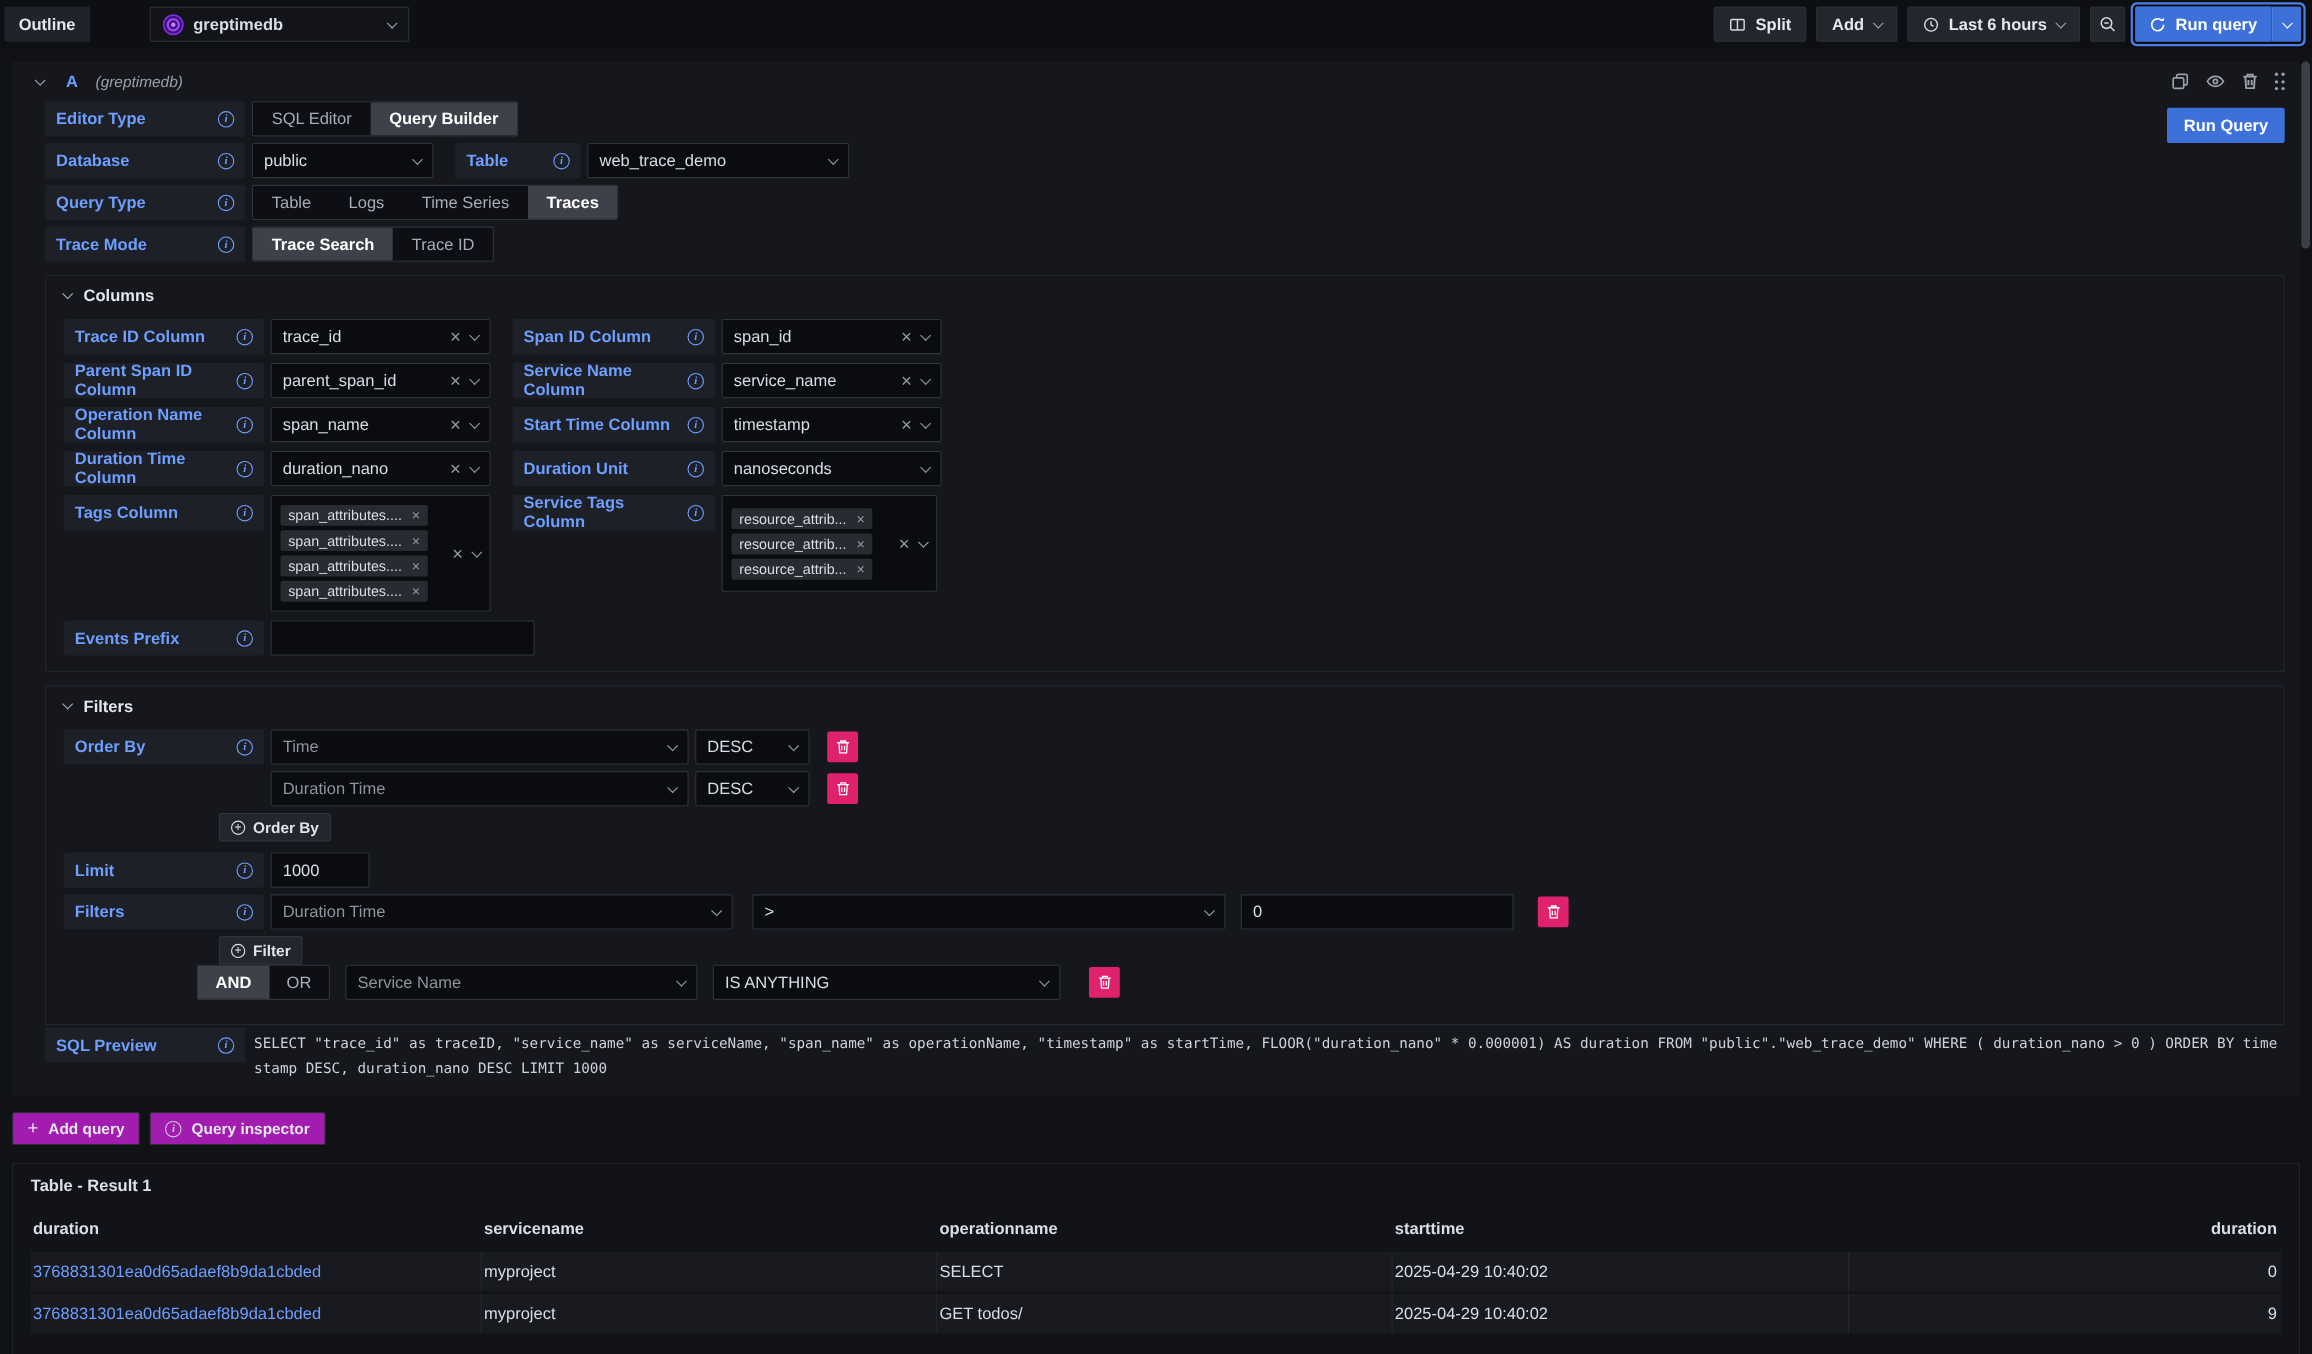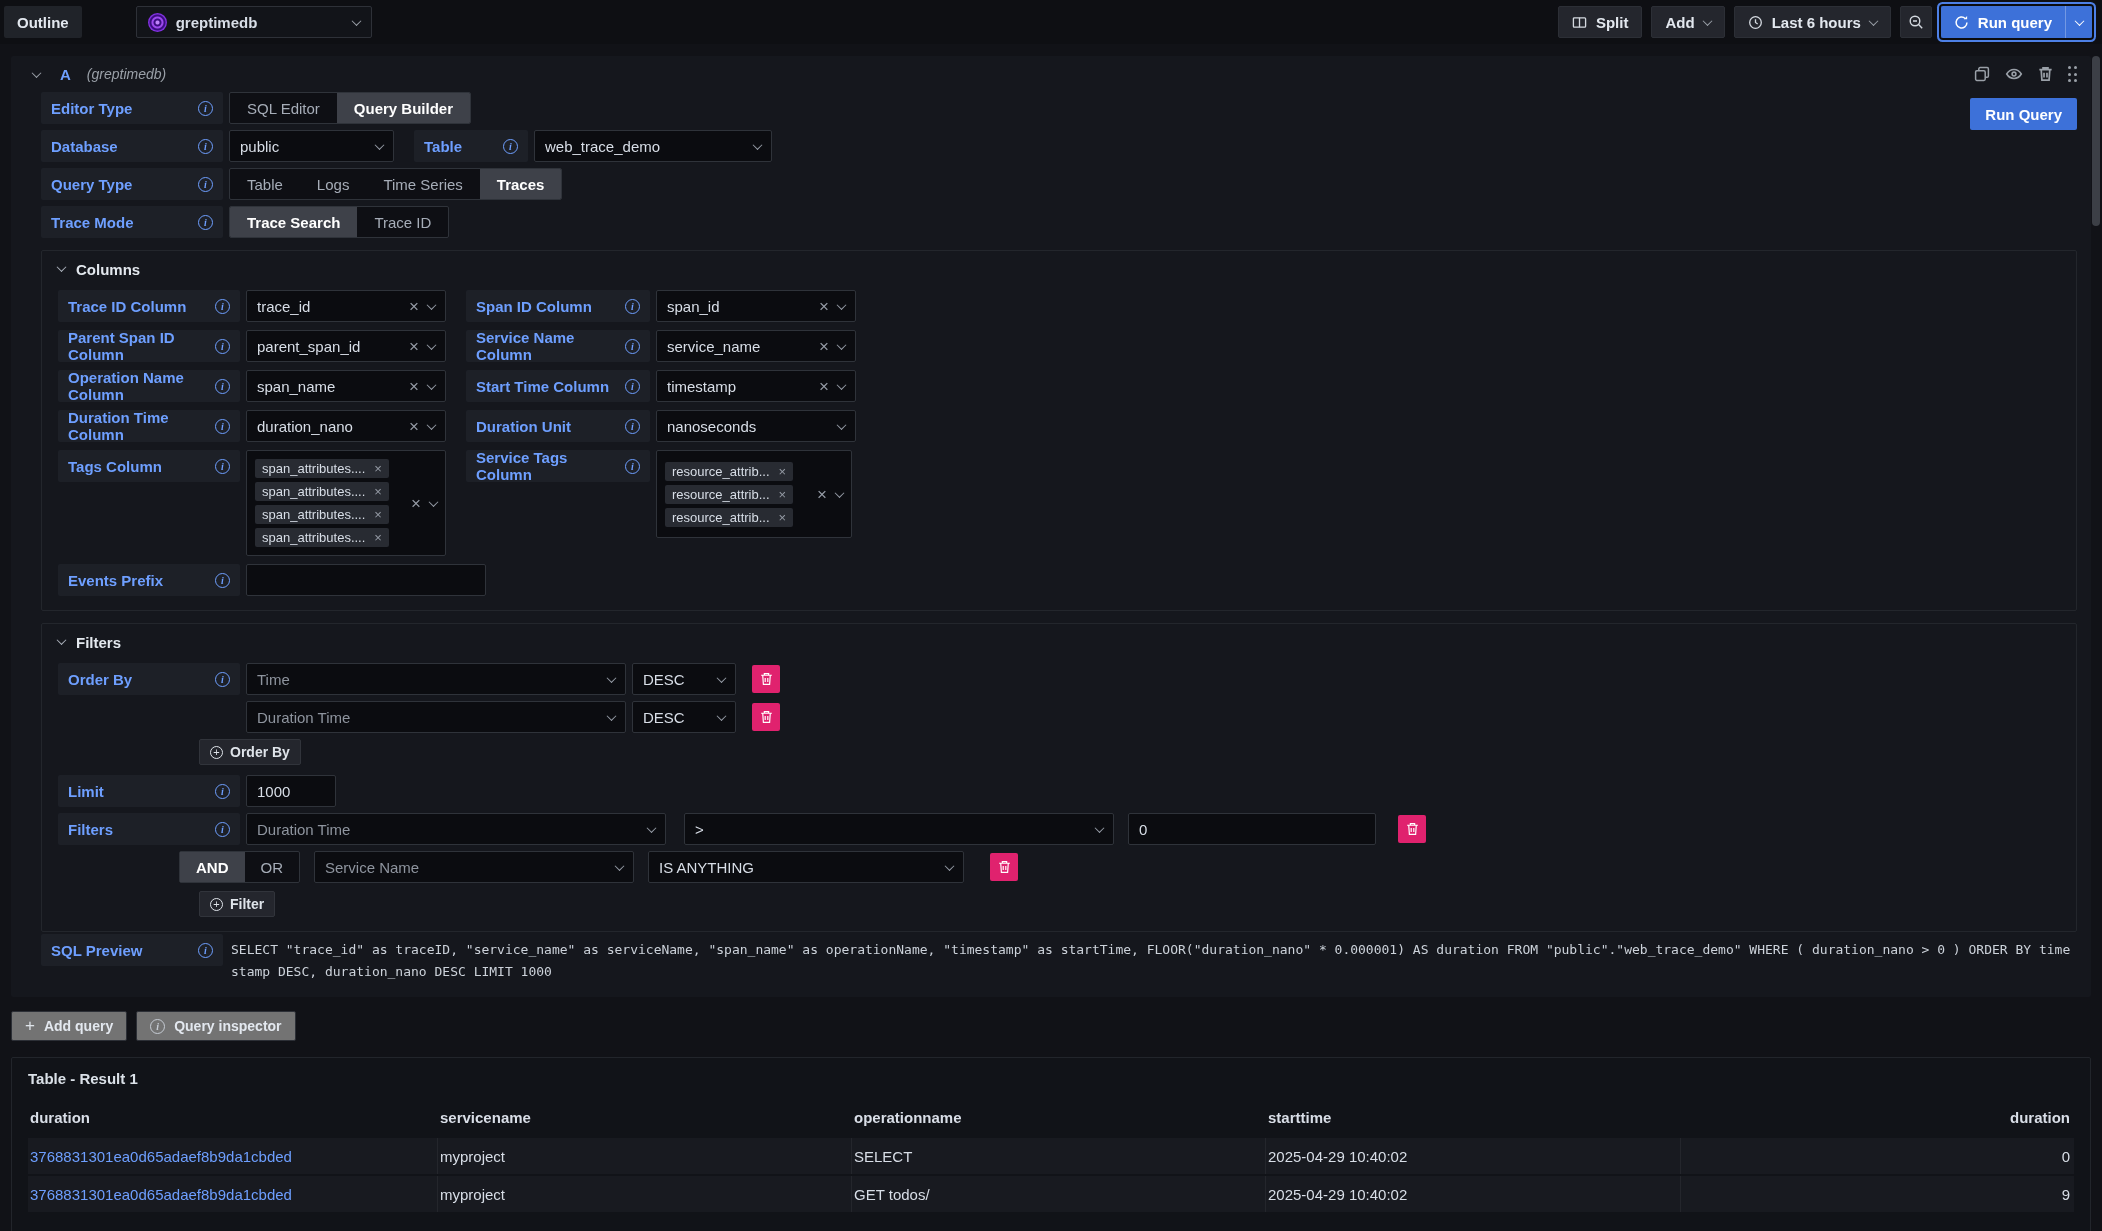--- a/index.html
+++ b/index.html
@@ -102,21 +102,21 @@
   .andor { height:32px; display:flex; border:1px solid #2f333a; border-radius:2px; background:#0e0f14; margin-left:121px; }
   .andor .radio-opt { padding:0 16px; font-weight:700; }
   .andor .radio-opt.inactive { font-weight:500; }
 
   .sql-row { margin-top:2px; display:flex; gap:8px; align-items:flex-start; }
   .sql-text { flex:1; font-family:"DejaVu Sans Mono", monospace; font-size:13px; line-height:22px;
     color:#ccd2da; padding-top:5px; word-break:break-all; }
 
   
   .actions { margin:14px 11px 0; display:flex; gap:9px; }
-  .actions .tb-btn { height:30px; font-size:14px; font-weight:600; background:#737373; }
+  .actions .tb-btn { height:30px; font-size:14px; font-weight:600; background:#a21caf; }
   .plus-ic::before { content:"+"; font-size:17px; font-weight:400; color:#dfe4ea; }
   .actions .info { color:#c6ccd4; }
 
   
   .result-panel { margin:16px 11px 0; height:400px; background:#111318; border:1px solid #22252b;
     border-radius:2px; padding:12px 16px; }
   .result-title { font-size:15px; font-weight:600; color:#dbe1e8; }
   .rtable { margin-top:18px; }
   .rt-head, .rt-row { display:grid; grid-template-columns:410px 414px 414px 415px auto; }
   .rt-head > div { font-size:15px; font-weight:700; color:#d9dee7; padding:4px 8px 12px 2px; }
@@ -534,20 +534,27 @@
         <div class="fv w248" style="margin-left:8px">
           <span>0</span>
         </div>
         <button class="trash-btn" style="margin-left:16px">
           <svg width="13" height="14" viewBox="0 0 12 13" fill="none" stroke="#fff" stroke-width="1.1">
             <path d="M1 3h10M4 3V1.5h4V3M2.5 3l.6 8.5h5.8L9.5 3M4.8 5.5v3.8M7.2 5.5v3.8"></path>
             </svg>
         </button>
       </div>
 
+      <div class="frow ml141" style="margin-bottom:0">
+        <button class="add-btn">
+          <span class="plus-circ"></span>
+          <span>Filter</span>
+        </button>
+      </div>
+
       <div class="frow" style="margin-bottom:8px">
         <div class="andor">
           <span class="radio-opt active">AND</span>
           <span class="radio-opt inactive">OR</span>
         </div>
         <div class="fv w320" style="margin-left:8px">
           <span class="muted">Service Name</span>
           <span class="adorn">
               <span class="chev"></span>
             </span>
@@ -555,27 +562,20 @@
         <div class="fv w316" style="margin-left:8px">
           <span>IS ANYTHING</span>
           <span class="adorn">
               <span class="chev"></span>
             </span>
         </div>
         <button class="trash-btn" style="margin-left:20px">
           <svg width="13" height="14" viewBox="0 0 12 13" fill="none" stroke="#fff" stroke-width="1.1">
             <path d="M1 3h10M4 3V1.5h4V3M2.5 3l.6 8.5h5.8L9.5 3M4.8 5.5v3.8M7.2 5.5v3.8"></path>
             </svg>
-        </button>
-      </div>
-
-      <div class="frow ml141" style="margin-bottom:0">
-        <button class="add-btn">
-          <span class="plus-circ"></span>
-          <span>Filter</span>
         </button>
       </div>
     </div>
 
     <div class="sql-row">
       <div class="fl">
         <span>SQL Preview</span>
         <span class="info"></span>
       </div>
       <div class="sql-text">SELECT "trace_id" as traceID, "service_name" as serviceName, "span_name" as operationName, "timestamp" as startTime, FLOOR("duration_nano" * 0.000001) AS duration FROM "public"."web_trace_demo" WHERE ( duration_nano &gt; 0 ) ORDER BY timestamp DESC, duration_nano DESC LIMIT 1000</div>

